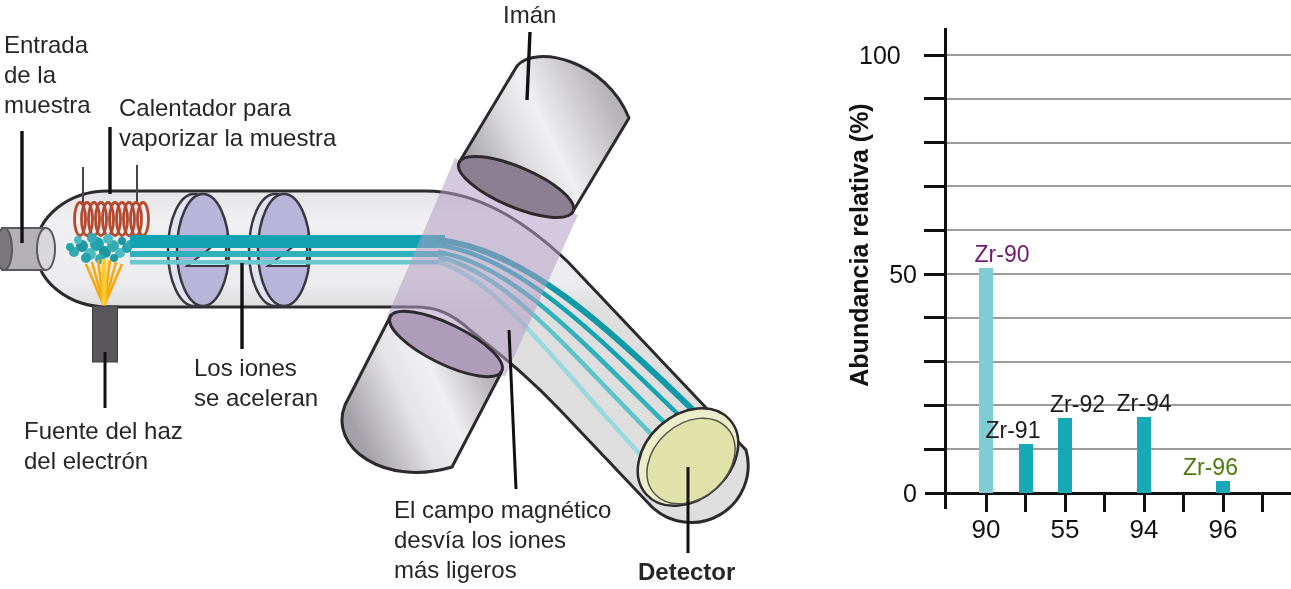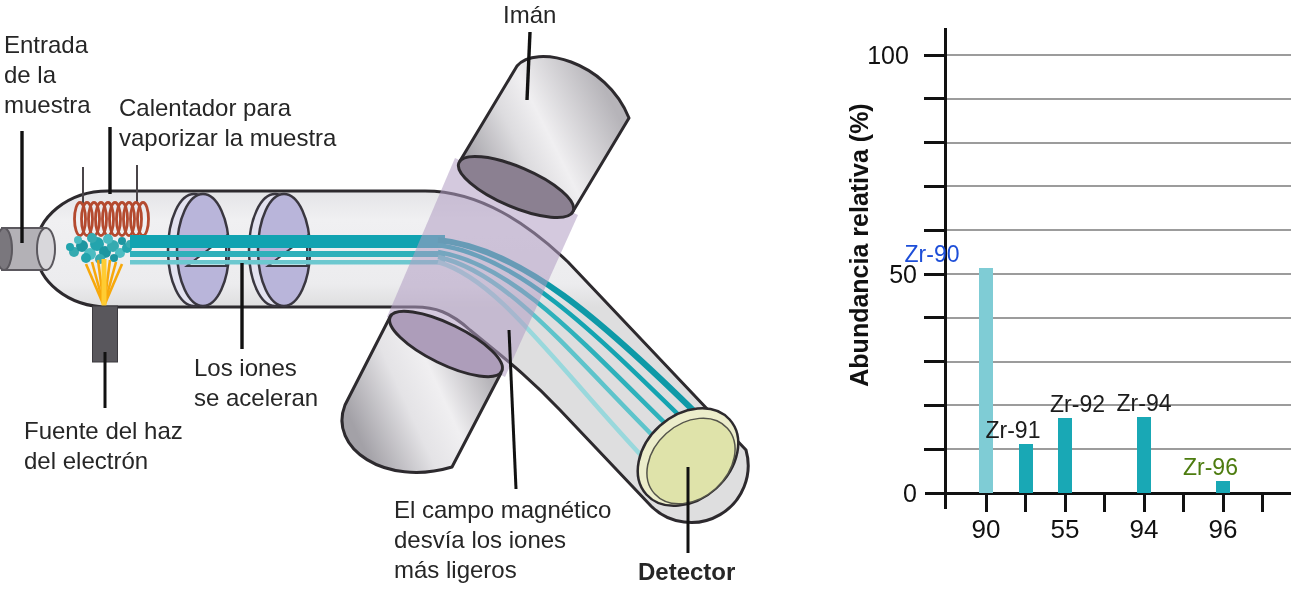--- a/index.html
+++ b/index.html
@@ -182,35 +182,35 @@
       <div class="chart-el" style="left: 944px; top: 141.6px; width: 347px; height: 2px; background: rgb(156, 156, 156);"></div>
       <div class="chart-el" style="left: 924px; top: 141.1px; width: 22px; height: 3px; background: rgb(17, 17, 17);"></div>
       <div class="chart-el" style="left: 944px; top: 97.8px; width: 347px; height: 2px; background: rgb(156, 156, 156);"></div>
       <div class="chart-el" style="left: 924px; top: 97.3px; width: 22px; height: 3px; background: rgb(17, 17, 17);"></div>
       <div class="chart-el" style="left: 944px; top: 54px; width: 347px; height: 2px; background: rgb(156, 156, 156);"></div>
       <div class="chart-el" style="left: 924px; top: 53.5px; width: 22px; height: 3px; background: rgb(17, 17, 17);"></div>
       <div class="chart-el" style="left: 944px; top: 28px; width: 3px; height: 481px; background: rgb(17, 17, 17);"></div>
       <div class="chart-el" style="left: 925px; top: 491.5px; width: 366px; height: 3px; background: rgb(17, 17, 17);"></div>
       <div class="chart-el" style="left: 859px; top: 479px; width: 58px; text-align: right; font-size: 25px; color: rgb(17, 17, 17);">0</div>
       <div class="chart-el" style="left: 859px; top: 260px; width: 58px; text-align: right; font-size: 25px; color: rgb(17, 17, 17);">50</div>
-      <div class="chart-el" style="left: 859px; top: 41px; width: 58px; text-align: center; font-size: 25px; color: rgb(17, 17, 17);">100</div>
+      <div class="chart-el" style="left: 859px; top: 41px; width: 58px; text-align: left; font-size: 25px; color: rgb(17, 17, 17);">100</div>
       <div class="chart-el" style="left: 984.5px; top: 493px; width: 3px; height: 19px; background: rgb(17, 17, 17);"></div>
       <div class="chart-el" style="left: 1063.5px; top: 493px; width: 3px; height: 19px; background: rgb(17, 17, 17);"></div>
       <div class="chart-el" style="left: 1142.5px; top: 493px; width: 3px; height: 19px; background: rgb(17, 17, 17);"></div>
       <div class="chart-el" style="left: 1221.5px; top: 493px; width: 3px; height: 19px; background: rgb(17, 17, 17);"></div>
       <div class="chart-el" style="left: 1024px; top: 493px; width: 3px; height: 19px; background: rgb(17, 17, 17);"></div>
       <div class="chart-el" style="left: 1103px; top: 493px; width: 3px; height: 19px; background: rgb(17, 17, 17);"></div>
       <div class="chart-el" style="left: 1182px; top: 493px; width: 3px; height: 19px; background: rgb(17, 17, 17);"></div>
       <div class="chart-el" style="left: 1261px; top: 493px; width: 3px; height: 19px; background: rgb(17, 17, 17);"></div>
       <div class="chart-el" style="left: 956px; top: 514px; width: 60px; text-align: center; font-size: 26px; color: rgb(17, 17, 17);">90</div>
       <div class="chart-el" style="left: 1035px; top: 514px; width: 60px; text-align: center; font-size: 26px; color: rgb(17, 17, 17);">55</div>
       <div class="chart-el" style="left: 1114px; top: 514px; width: 60px; text-align: center; font-size: 26px; color: rgb(17, 17, 17);">94</div>
       <div class="chart-el" style="left: 1193px; top: 514px; width: 60px; text-align: center; font-size: 26px; color: rgb(17, 17, 17);">96</div>
       <div class="chart-el" style="left: 979px; top: 267.649px; width: 14px; height: 225.351px; background: rgb(127, 204, 213);"></div>
-      <div class="chart-el" style="left: 892px; top: 240.649px; width: 80px; text-align: center; font-size: 23px; color: #1d4ed8;">Zr-90</div>
+      <div class="chart-el" style="left: 962px; top: 240.649px; width: 80px; text-align: center; font-size: 23px; color: #701a75;">Zr-90</div>
       <div class="chart-el" style="left: 1018.5px; top: 443.856px; width: 14px; height: 49.1436px; background: rgb(25, 168, 181);"></div>
       <div class="chart-el" style="left: 985.5px; top: 416.856px; width: 80px; text-align: left; font-size: 23px; color: rgb(28, 28, 28);">Zr-91</div>
       <div class="chart-el" style="left: 1058px; top: 417.883px; width: 14px; height: 75.117px; background: rgb(25, 168, 181);"></div>
       <div class="chart-el" style="left: 1025px; top: 390.883px; width: 80px; text-align: right; font-size: 23px; color: rgb(28, 28, 28);">Zr-92</div>
       <div class="chart-el" style="left: 1137px; top: 416.876px; width: 14px; height: 76.1244px; background: rgb(25, 168, 181);"></div>
       <div class="chart-el" style="left: 1104px; top: 389.876px; width: 80px; text-align: center; font-size: 23px; color: rgb(28, 28, 28);">Zr-94</div>
       <div class="chart-el" style="left: 1216px; top: 480.736px; width: 14px; height: 12.264px; background: rgb(25, 168, 181);"></div>
       <div class="chart-el" style="left: 1183px; top: 453.736px; width: 80px; text-align: left; font-size: 23px; color: #4d7c0f;">Zr-96</div>
     </div>
   <div id="ylab" class="axis-title">Abundancia relativa (%)</div>

